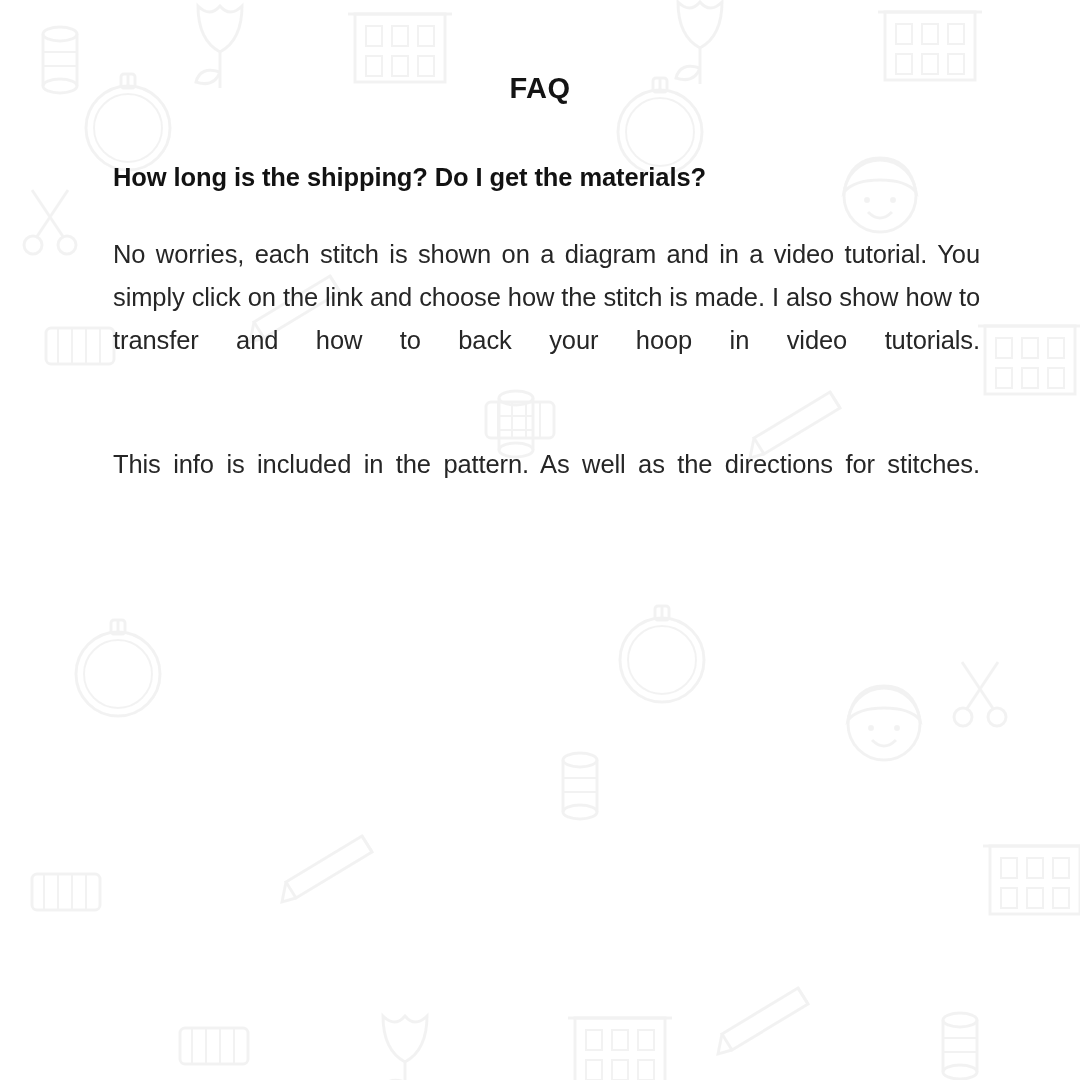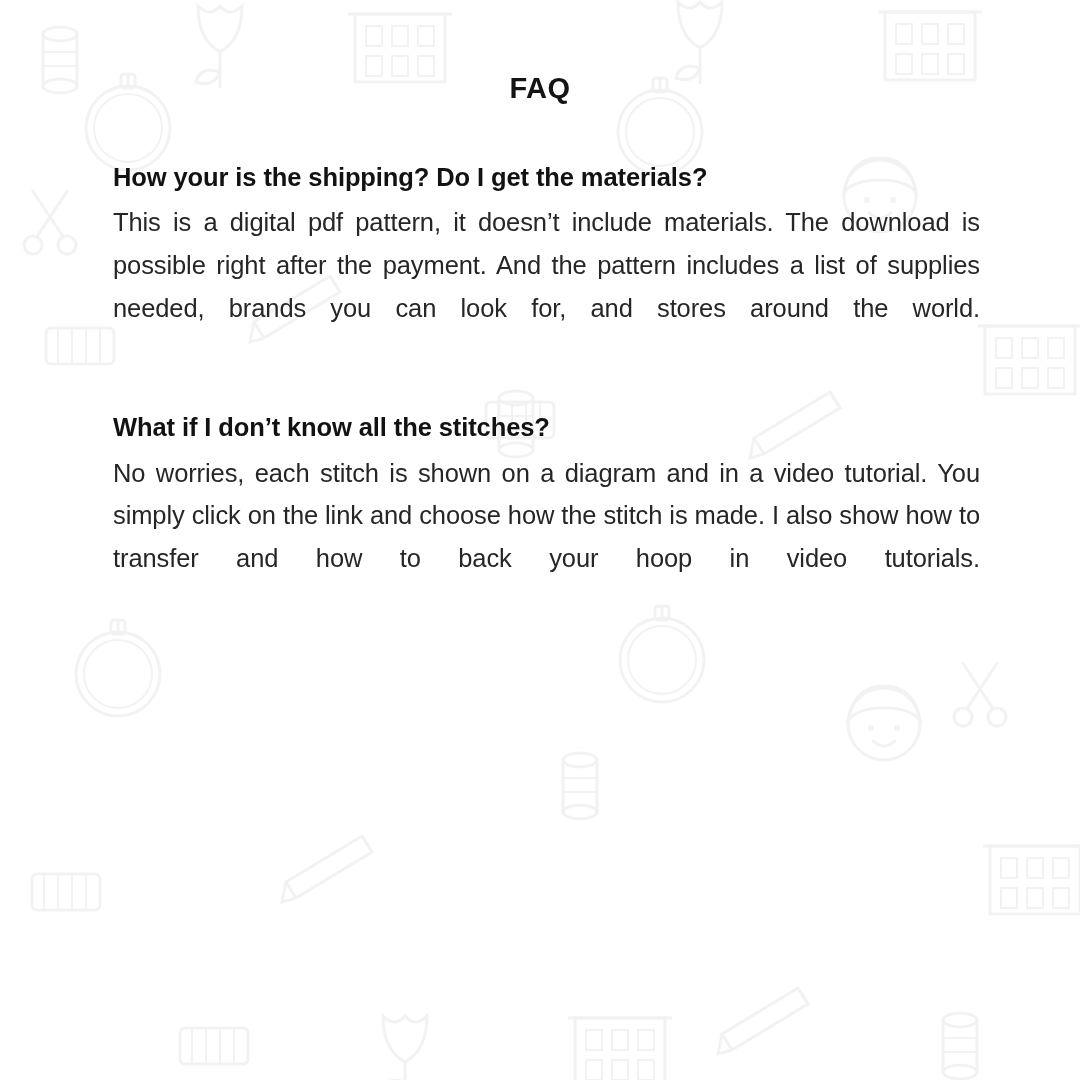--- a/index.html
+++ b/index.html
@@ -179,28 +179,27 @@
     <use href="#spool" x="960" y="1046"></use>
     <use href="#spool" x="60" y="60"></use>
   </svg>
 </div>
 
 <div class="page">
 
   <h1 class="faq-title">FAQ</h1>
 
   <section class="qa-block">
-    <p class="qa-question">How your is the shipping? Do I get the materials?</p>
-    <p class="qa-answer">This is a digital pdf pattern, it doesn’t include materials. The download is possible right after the payment. And the pattern includes a list of supplies needed, brands you can look for, and stores around the world.</p>
-  </section>
-
-  <section class="qa-block">
-    <p class="qa-question">What if I don’t know all the stitches?</p>
+    <p class="qa-question">How long is the shipping? Do I get the materials?</p>
+  </section>
+
+  <section class="qa-block">
     <p class="qa-answer">No worries, each stitch is shown on a diagram and in a video tutorial. You simply click on the link and choose how the stitch is made. I also show how to transfer and how to back your hoop in video tutorials.</p>
   </section>
 
   <section class="qa-block">
+    <p class="qa-answer">This info is included in the pattern. As well as the directions for stitches.</p>
   </section>
 
   <section class="qa-block">
   </section>
 
 </div>
 
 </body></html>

